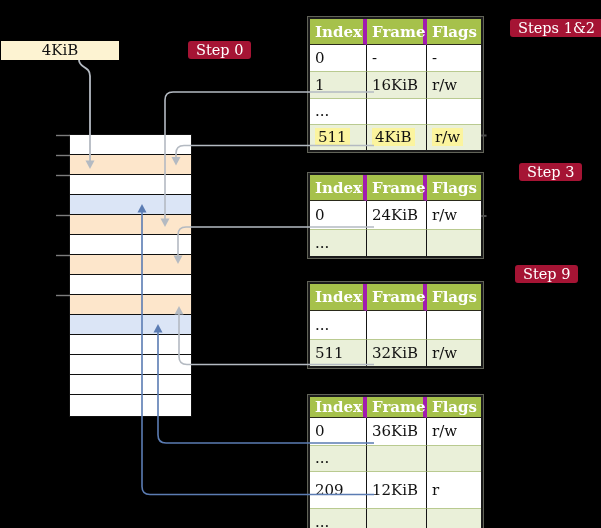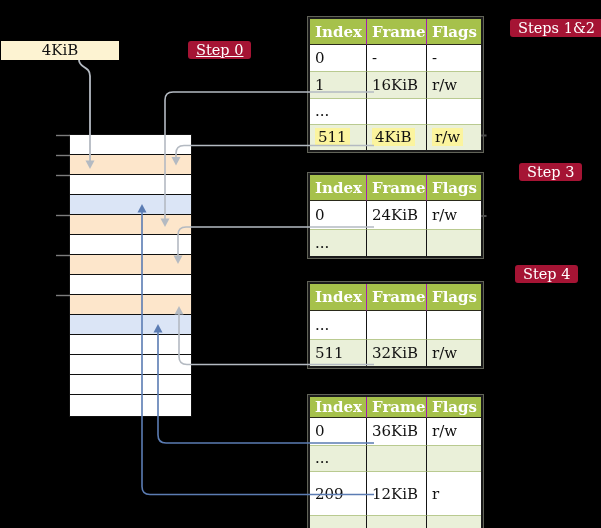--- a/index.html
+++ b/index.html
@@ -12,21 +12,21 @@
     position:absolute;left:1px;top:41px;width:118px;height:19px;
     background:var(--cream);color:#111;font-size:15px;line-height:19px;
     text-align:center;
   }
   
   .badge{
     position:absolute;height:18px;line-height:18px;padding:0 8px;
     background:var(--badge);color:#fff;font-size:14.5px;border-radius:3px;
     white-space:nowrap;
   }
-  #badge-step0{left:188px;top:41px;text-decoration:underline;}
+  #badge-step0{left:188px;top:41px;}
   #badge-steps12{left:510px;top:19px;border-top-right-radius:0;border-bottom-right-radius:0;}
   #badge-step3{left:519px;top:163px;}
   #badge-step4{left:515px;top:265px;}
   
   #memcol{
     position:absolute;left:68.5px;top:133.5px;width:123px;height:283px;
     border:1.5px solid #101010;box-sizing:border-box;background:#fff;
   }
   .memrow{width:100%;height:20px;box-sizing:border-box;border-bottom:1.5px solid #101010;}
   .memrow:last-child{border-bottom:none;}
@@ -35,21 +35,21 @@
   .fill-blue{background:var(--blue);}
   
   table.ptable{
     position:absolute;border:2px solid #1b1b1b;border-spacing:0;
     table-layout:fixed;background:#fff;box-sizing:border-box;
     box-shadow:0 0 0 1px rgba(214,219,196,0.45);
   }
   .ptable th{
     background:var(--hgreen);color:#fff;font-size:15px;font-weight:bold;
     text-align:left;padding:0 0 0 5px;box-sizing:border-box;
-    border-right:1px solid #a21caf;border-bottom:1.5px solid #2a2a1a;
+    border-right:4px solid #a21caf;border-bottom:1.5px solid #2a2a1a;
   }
   .ptable th:last-child{border-right:none;}
   .ptable td{
     font-size:15px;color:#111;text-align:left;padding:0 0 0 5px;
     box-sizing:border-box;border-right:1.5px solid #151515;
     overflow:hidden;white-space:nowrap;
   }
   .ptable td:last-child{border-right:none;}
   .ptable tbody tr.shade td{background:var(--rgreen);}
   .ptable tbody tr:not(:first-child) td{border-top:1px solid #b9ca90;}
@@ -60,21 +60,21 @@
 </head>
 <body>
 
 <div id="stage" style="--cream: #fdf3d2; --badge: #a51434; --hgreen: #a6c14b; --rgreen: #eaf0d9; --orange: #fde6cb; --blue: #dbe5f6; --hlyellow: #fbf49e;">
 
   <div class="frame-box">4KiB</div>
 
   <div class="badge" id="badge-step0">Step 0</div>
   <div class="badge" id="badge-steps12">Steps 1&amp;2</div>
   <div class="badge" id="badge-step3">Step 3</div>
-  <div class="badge" id="badge-step4">Step 4</div>
+  <div class="badge" id="badge-step4">Step 9</div>
 
   <div id="memcol">
       <div class="memrow fill-white"></div>
       <div class="memrow fill-orange"></div>
       <div class="memrow fill-white"></div>
       <div class="memrow fill-blue"></div>
       <div class="memrow fill-orange"></div>
       <div class="memrow fill-white"></div>
       <div class="memrow fill-orange"></div>
       <div class="memrow fill-white"></div>
@@ -193,21 +193,21 @@
           <td style="height: 26.5px;">36KiB</td>
           <td style="height: 26.5px;">r/w</td>
         </tr>
         <tr class="shade">
           <td style="height: 26.5px;">...</td>
           <td style="height: 26.5px;"></td>
           <td style="height: 26.5px;"></td>
         </tr>
         <tr>
           <td style="height: 26.5px;">209</td>
-          <td style="height: 44px;">12KiB</td>
+          <td style="height: 37px;">12KiB</td>
           <td style="height: 26.5px;">r</td>
         </tr>
         <tr class="shade">
           <td style="height: 26.5px;">...</td>
           <td style="height: 26.5px;"></td>
           <td style="height: 26.5px;"></td>
         </tr>
       </tbody>
     </table>
     <svg id="overlay" width="601" height="528" viewBox="0 0 601 528">

